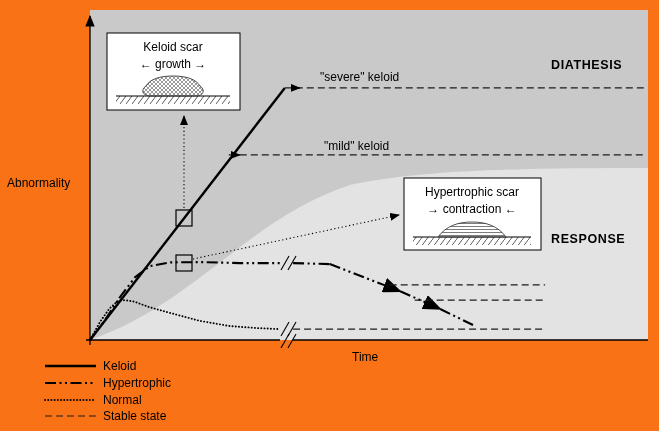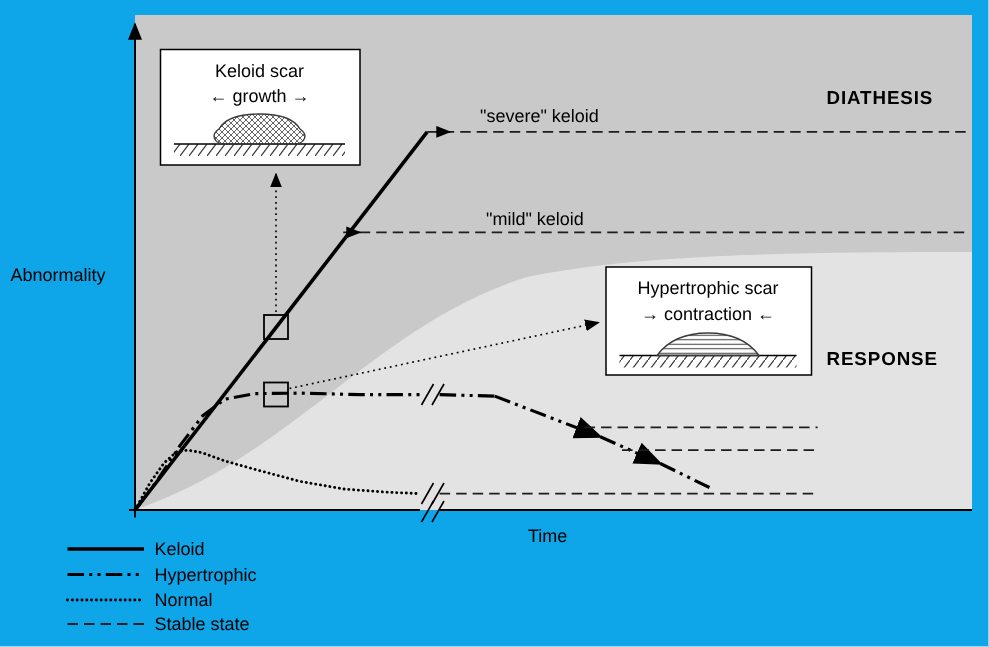--- a/index.html
+++ b/index.html
@@ -1,16 +1,16 @@
 <!DOCTYPE html>
 <html><head>
 <meta charset="utf-8">
 <style>
   html,body{margin:0;padding:0;background:#fff;}
-  .stage{width:659px;height:431px;position:relative;background:#0ea5e9;}
+  .stage{width:659px;height:431px;position:relative;background:#f97316;}
   svg{display:block;}
   svg text{font-family:"Liberation Sans",sans-serif;font-size:12px;fill:#000;}
   .region-label{font-weight:bold;font-size:12.5px;letter-spacing:.6px;}
   .axis{stroke:#000;stroke-width:1.3;fill:none;}
   .break{stroke:#000;stroke-width:1.1;}
   .s-solid{fill:none;stroke:#000;stroke-width:2.4;}
   .s-thin{fill:none;stroke:#000;stroke-width:1.1;}
   .s-dashed{fill:none;stroke:#1d1d1d;stroke-width:1.2;stroke-dasharray:7 4;}
   .s-dashdot{fill:none;stroke:#000;stroke-width:2.1;stroke-dasharray:11 3.5 2 3.5 2 3.5;}
   .s-dotted{fill:none;stroke:#000;stroke-width:1.9;stroke-dasharray:0.1 3.1;stroke-linecap:round;}

